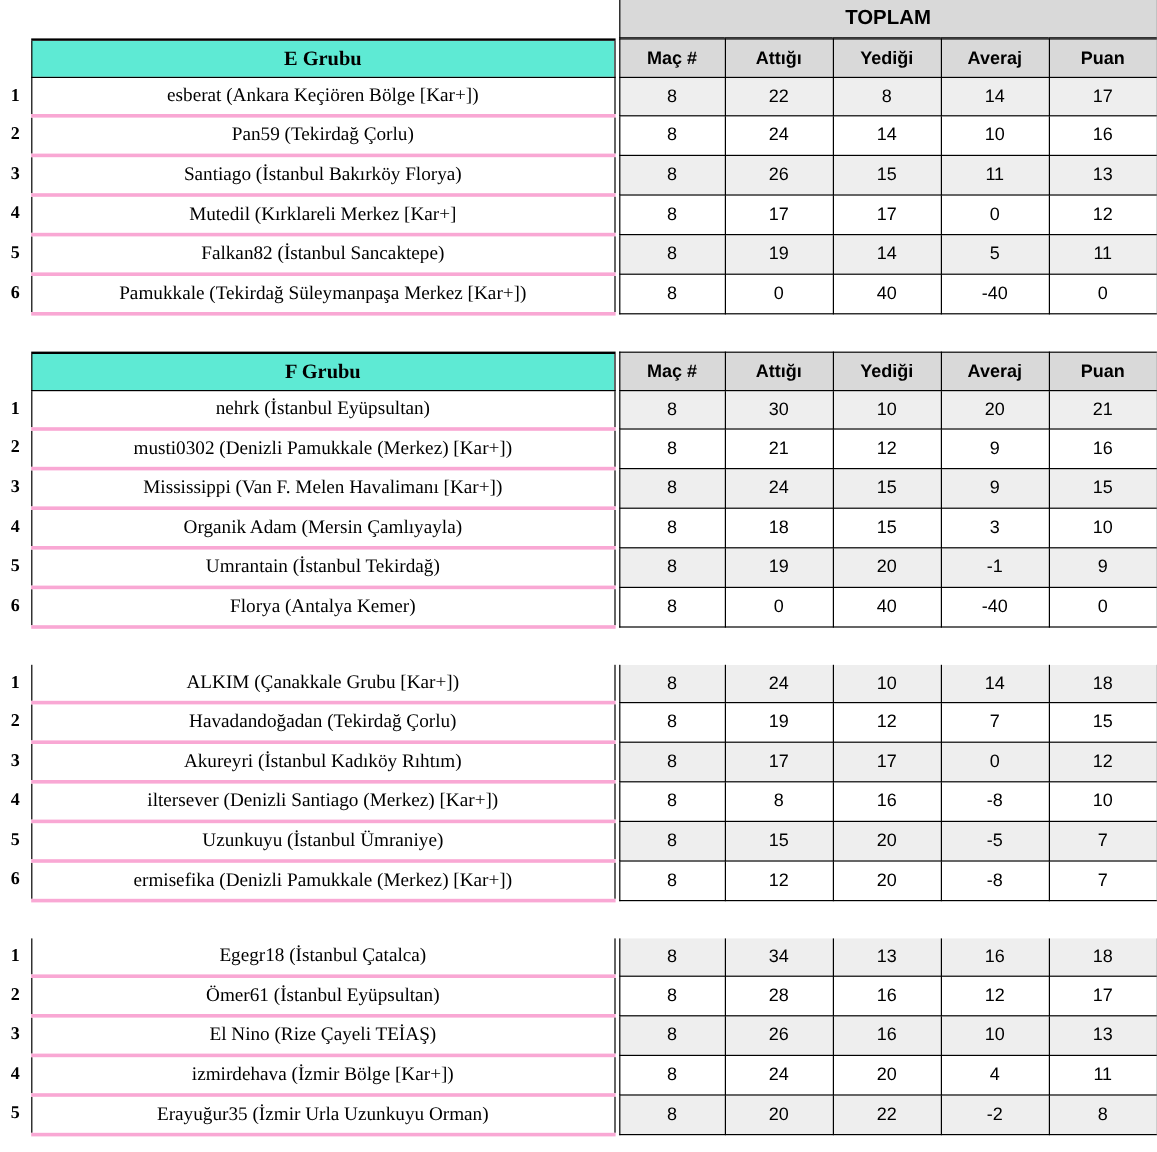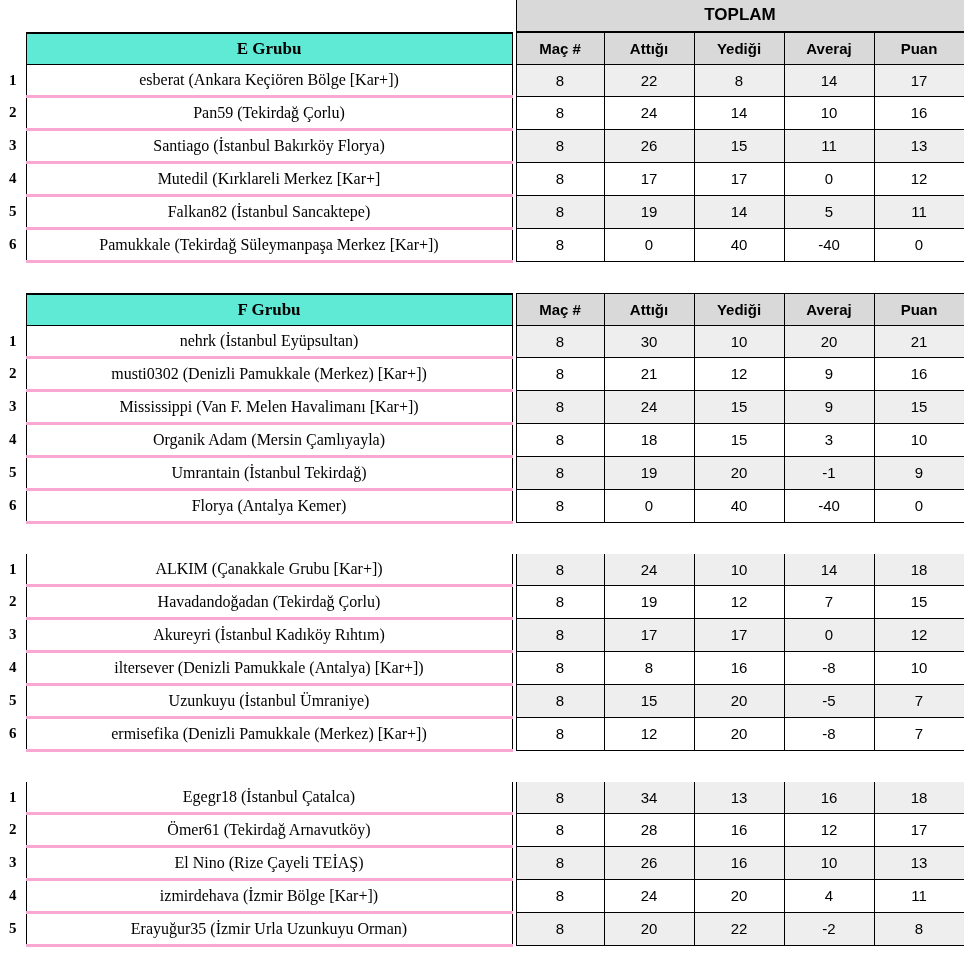--- a/index.html
+++ b/index.html
@@ -338,21 +338,21 @@
       <td class="teamcell">Akureyri (İstanbul Kadıköy Rıhtım)</td>
       <td class="gapcol"></td>
       <td class="statcell alt">8</td>
       <td class="statcell alt">17</td>
       <td class="statcell alt">17</td>
       <td class="statcell alt">0</td>
       <td class="statcell alt">12</td>
     </tr>
     <tr>
       <td class="rank">4</td>
-      <td class="teamcell">iltersever (Denizli Pamukkale (Antalya) [Kar+])</td>
+      <td class="teamcell">iltersever (Denizli Santiago (Merkez) [Kar+])</td>
       <td class="gapcol"></td>
       <td class="statcell">8</td>
       <td class="statcell">8</td>
       <td class="statcell">16</td>
       <td class="statcell">-8</td>
       <td class="statcell">10</td>
     </tr>
     <tr>
       <td class="rank">5</td>
       <td class="teamcell">Uzunkuyu (İstanbul Ümraniye)</td>
@@ -399,21 +399,21 @@
       <td class="teamcell">Egegr18 (İstanbul Çatalca)</td>
       <td class="gapcol"></td>
       <td class="statcell alt">8</td>
       <td class="statcell alt">34</td>
       <td class="statcell alt">13</td>
       <td class="statcell alt">16</td>
       <td class="statcell alt">18</td>
     </tr>
     <tr>
       <td class="rank">2</td>
-      <td class="teamcell">Ömer61 (Tekirdağ Arnavutköy)</td>
+      <td class="teamcell">Ömer61 (İstanbul Eyüpsultan)</td>
       <td class="gapcol"></td>
       <td class="statcell">8</td>
       <td class="statcell">28</td>
       <td class="statcell">16</td>
       <td class="statcell">12</td>
       <td class="statcell">17</td>
     </tr>
     <tr>
       <td class="rank">3</td>
       <td class="teamcell">El Nino (Rize Çayeli TEİAŞ)</td>

